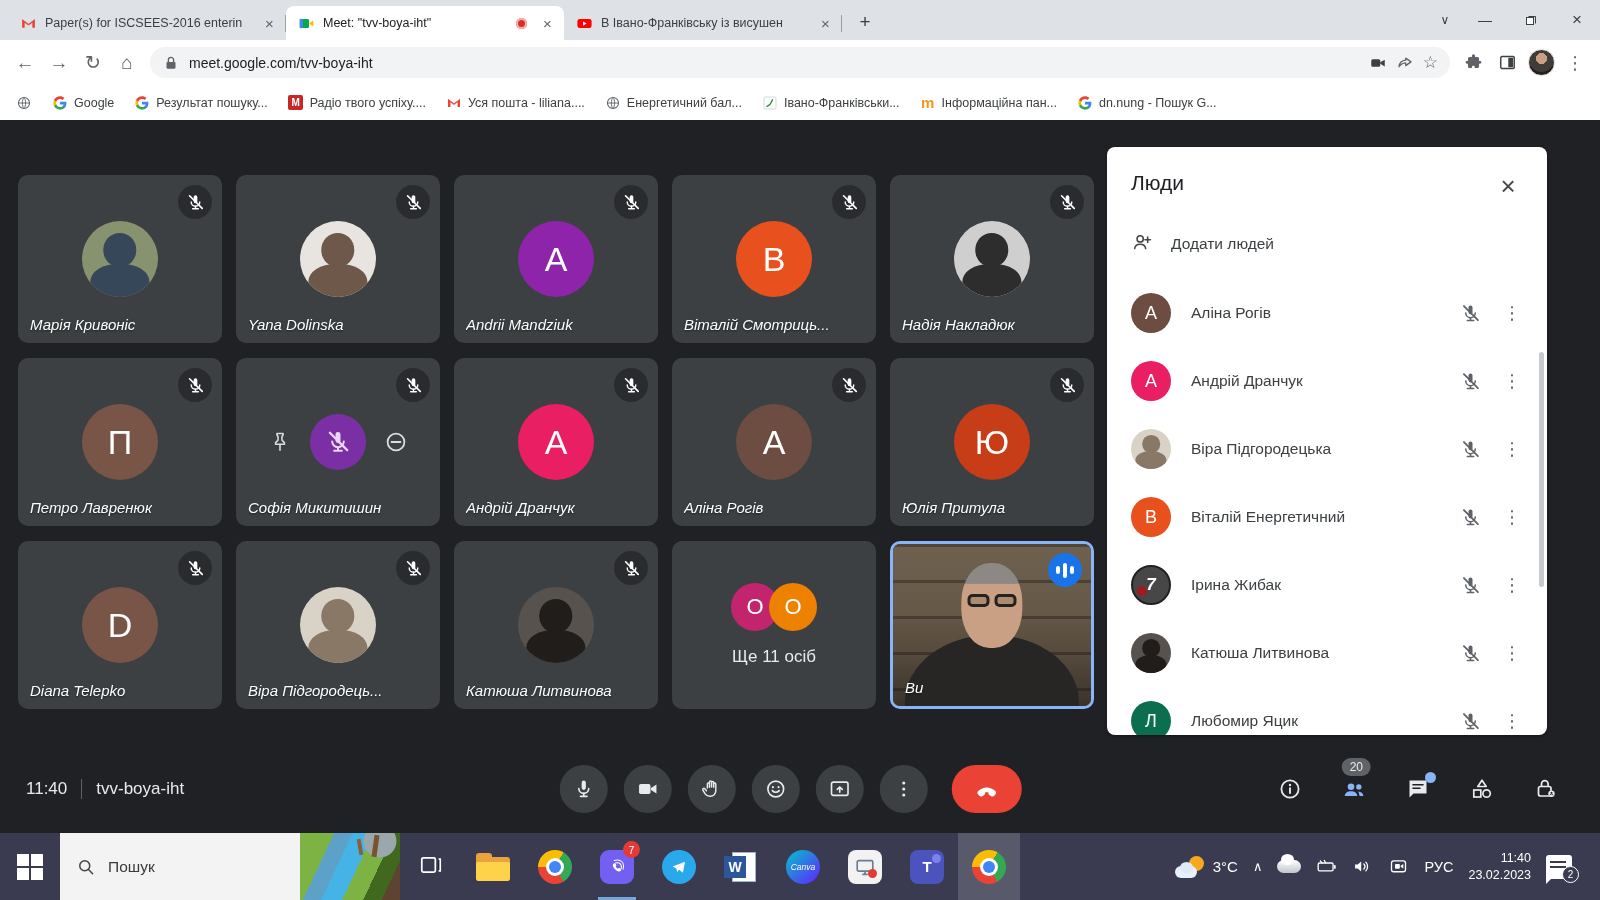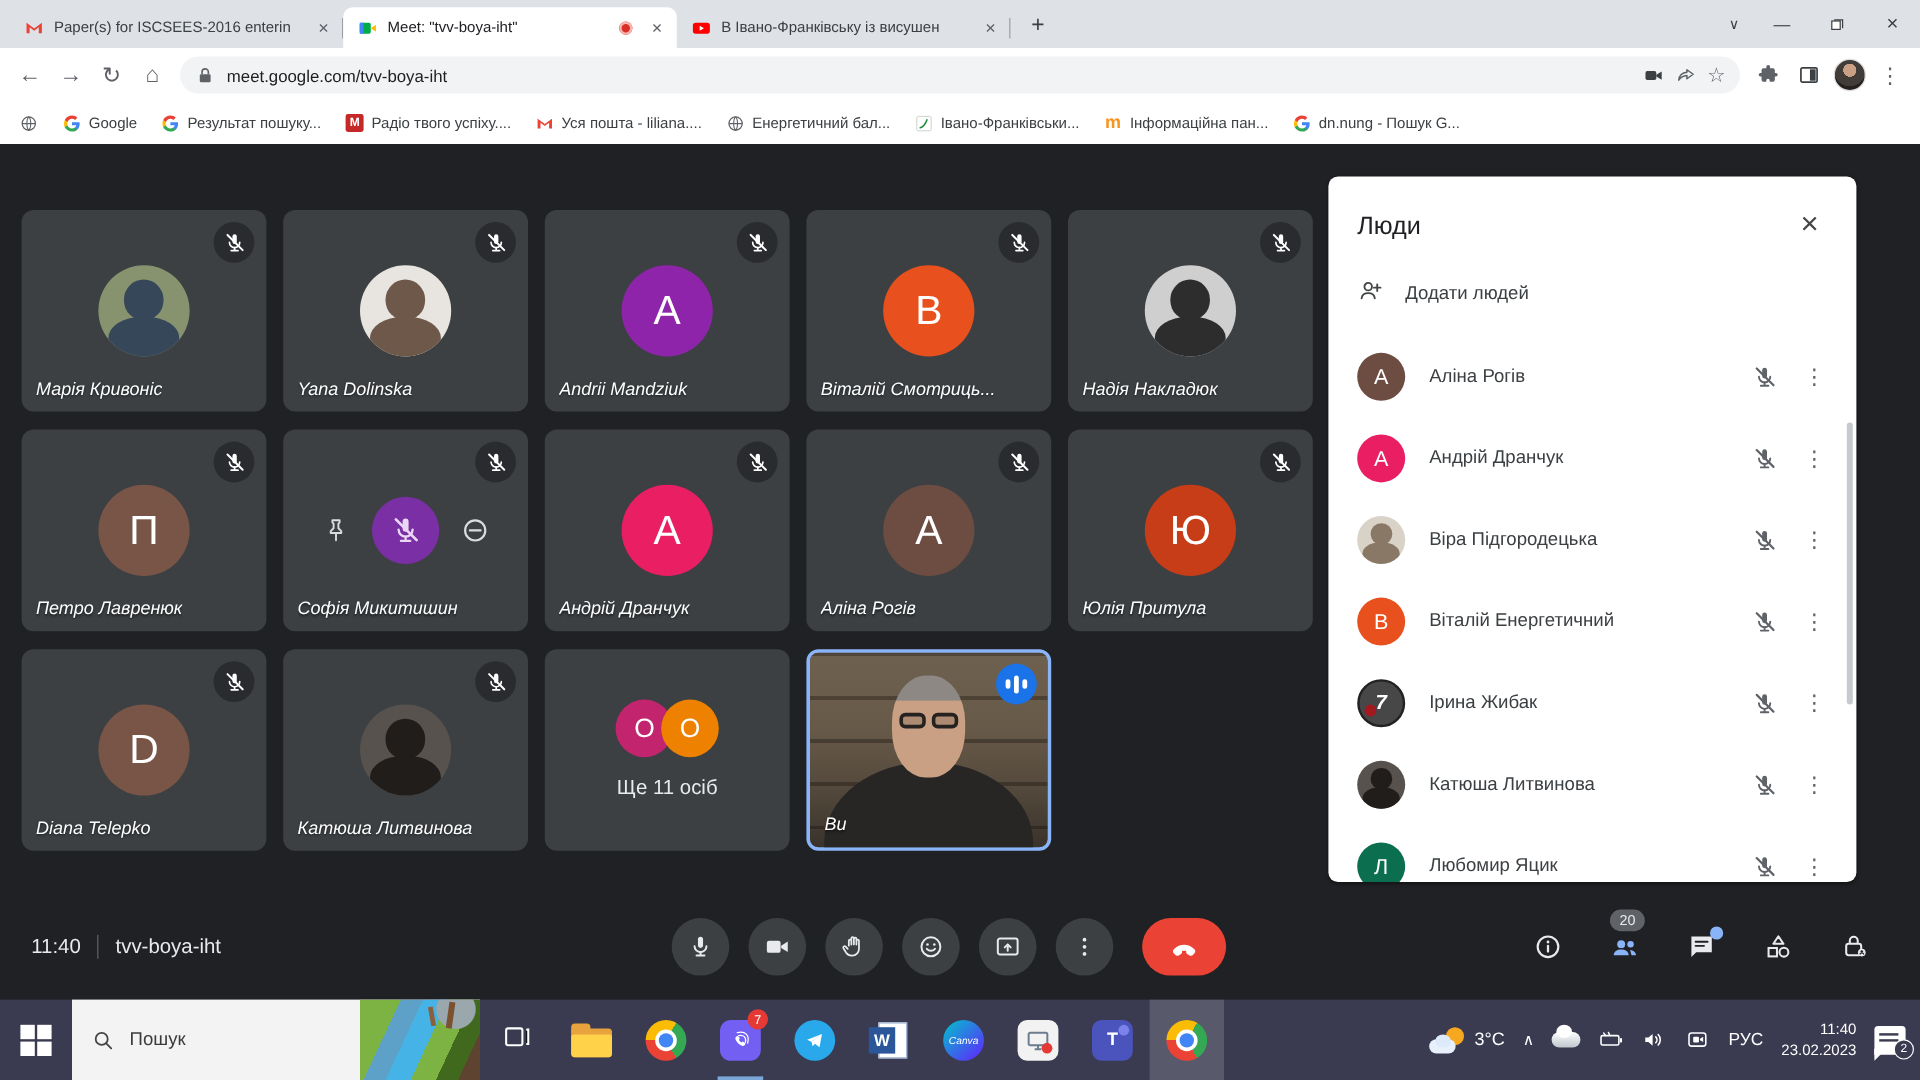--- a/index.html
+++ b/index.html
@@ -67,21 +67,21 @@
   .sv-body{position:absolute;bottom:-4px;left:50%;transform:translateX(-50%);width:88%;height:46%;background:#272624;border-radius:50% 50% 0 0/90% 90% 0 0;}
   .sv-head{position:absolute;bottom:36%;left:50%;transform:translateX(-50%);width:31%;height:52%;background:linear-gradient(180deg,#8d8884 0 24%,#c9a084 25%);border-radius:46%;}
   .sv-glass{position:absolute;bottom:61%;left:50%;transform:translateX(-50%);display:flex;gap:5px;z-index:2;}
   .sv-glass span{width:22px;height:13px;border:3px solid #26221f;border-radius:5px;background:rgba(90,75,60,.25);}
   .audiob{position:absolute;top:9px;right:9px;width:34px;height:34px;border-radius:50%;background:#1a73e8;display:flex;align-items:center;justify-content:center;gap:3px;z-index:3;}
   .audiob span{width:4px;border-radius:2px;background:#fff;}
   .audiob span:nth-child(1){height:8px;}.audiob span:nth-child(2){height:15px;}.audiob span:nth-child(3){height:8px;}
 
   
   .panel{position:absolute;left:1107px;top:27px;width:440px;height:588px;background:#fff;border-radius:8px;box-shadow:0 1px 3px rgba(0,0,0,.4);overflow:hidden;}
-  .panel-title-row{display:flex;align-items:flex-end;padding:24px 24px 14px 24px;}
+  .panel-title-row{display:flex;align-items:flex-start;padding:24px 24px 14px 24px;}
   .panel-title{font-size:21px;color:#202124;flex:1;}
   .panel-close{color:#444746;font-size:26px;line-height:1;width:30px;height:30px;display:flex;align-items:center;justify-content:center;}
   .addrow{display:flex;align-items:center;gap:18px;padding:16px 24px;color:#3c4043;}
   .addrow svg{width:22px;height:22px;color:#444746;}
   .addrow .addlabel{font-size:15.5px;}
   .plist{margin-top:6px;}
   .prow{display:flex;align-items:center;padding:14px 24px;gap:20px;}
   .prow .pname{flex:1;font-size:15.5px;color:#3c4043;white-space:nowrap;overflow:hidden;text-overflow:ellipsis;}
   .prow .pav,.prow .lav{width:40px;height:40px;flex:0 0 auto;font-size:18px;}
   .prow .pmic{color:#5f6368;display:flex;}
@@ -138,21 +138,21 @@
   .rec-ic{width:34px;height:34px;border-radius:8px;background:#f2f2f2;display:flex;align-items:center;justify-content:center;position:relative;color:#6a7c8e;}
   .rec-ic svg{width:22px;height:22px;}
   .rec-ic i{position:absolute;right:5px;bottom:6px;width:9px;height:9px;border-radius:50%;background:#e53935;}
   .teams-ic{width:34px;height:34px;border-radius:8px;background:#4b53bc;color:#fff;display:flex;align-items:center;justify-content:center;font-weight:bold;font-size:15px;position:relative;}
   .teams-ic i{position:absolute;right:3px;top:4px;width:9px;height:9px;border-radius:50%;background:#7b83eb;}
   .folder-ic{position:relative;width:34px;height:28px;}
   .folder-ic .fb{position:absolute;inset:0;top:4px;background:#e8a33d;border-radius:3px;}
   .folder-ic .ft{position:absolute;left:0;top:0;width:16px;height:8px;background:#e8a33d;border-radius:3px 3px 0 0;}
   .folder-ic .ff{position:absolute;inset:0;top:9px;background:#ffd24a;border-radius:2px 2px 3px 3px;}
   .tv-ic svg{width:26px;height:26px;}
-  .tray{margin-left:auto;display:flex;align-items:center;gap:15px;padding-right:12px;}
+  .tray{margin-left:auto;display:flex;align-items:center;gap:15px;padding-right:28px;}
   .tray-ic{display:flex;align-items:center;justify-content:center;color:#fff;}
   .tray-ic svg{width:21px;height:21px;}
   .wx{display:flex;align-items:center;gap:8px;}
   .wxic{position:relative;width:30px;height:22px;}
   .wxic .sun{position:absolute;right:1px;top:0;width:15px;height:15px;border-radius:50%;background:#f6a821;}
   .wxic .cl1{position:absolute;left:0;bottom:0;width:22px;height:12px;border-radius:8px;background:#e8f1fb;}
   .wxic .cl2{position:absolute;left:5px;bottom:5px;width:13px;height:11px;border-radius:50%;background:#dceafc;}
   .wxtemp{font-size:15px;}
   .chev{font-size:13px;color:#fff;}
   .odcloud{width:24px;height:13px;border-radius:8px;background:linear-gradient(180deg,#fff,#bfc6cc);position:relative;}
@@ -506,20 +506,35 @@
             <svg viewBox="0 0 24 24">
               <rect x="9.7" y="2.8" width="4.6" height="10.2" rx="2.3" fill="currentColor"></rect>
               <path d="M6.6 11.4a5.4 5.4 0 0 0 10.8 0" fill="none" stroke="currentColor" stroke-width="1.8" stroke-linecap="round"></path>
               <path d="M12 16.8V20M8.4 20h7.2" stroke="currentColor" stroke-width="1.8" stroke-linecap="round"></path>
               <path d="M4.5 3.5l16 16" stroke="currentColor" stroke-width="2.1" stroke-linecap="round"></path>
             </svg>
           </span>
           <span class="tile-name">Diana Telepko</span>
         </div>
         <div class="tile">
+          <span class="pav" style="background: radial-gradient(circle at 50% 30%, rgb(217, 210, 199) 0px, rgb(217, 210, 199) 100%);">
+            <span class="hd" style="background: rgb(138, 120, 102);"></span>
+            <span class="bd" style="background: rgb(138, 120, 102);"></span>
+          </span>
+          <span class="tile-mic">
+            <svg viewBox="0 0 24 24">
+              <rect x="9.7" y="2.8" width="4.6" height="10.2" rx="2.3" fill="currentColor"></rect>
+              <path d="M6.6 11.4a5.4 5.4 0 0 0 10.8 0" fill="none" stroke="currentColor" stroke-width="1.8" stroke-linecap="round"></path>
+              <path d="M12 16.8V20M8.4 20h7.2" stroke="currentColor" stroke-width="1.8" stroke-linecap="round"></path>
+              <path d="M4.5 3.5l16 16" stroke="currentColor" stroke-width="2.1" stroke-linecap="round"></path>
+            </svg>
+          </span>
+          <span class="tile-name">Віра Підгородець...</span>
+        </div>
+        <div class="tile">
           <span class="pav" style="background: radial-gradient(circle at 50% 30%, rgb(87, 82, 77) 0px, rgb(87, 82, 77) 100%);">
             <span class="hd" style="background: rgb(32, 29, 27);"></span>
             <span class="bd" style="background: rgb(32, 29, 27);"></span>
           </span>
           <span class="tile-mic">
             <svg viewBox="0 0 24 24">
               <rect x="9.7" y="2.8" width="4.6" height="10.2" rx="2.3" fill="currentColor"></rect>
               <path d="M6.6 11.4a5.4 5.4 0 0 0 10.8 0" fill="none" stroke="currentColor" stroke-width="1.8" stroke-linecap="round"></path>
               <path d="M12 16.8V20M8.4 20h7.2" stroke="currentColor" stroke-width="1.8" stroke-linecap="round"></path>
               <path d="M4.5 3.5l16 16" stroke="currentColor" stroke-width="2.1" stroke-linecap="round"></path>

